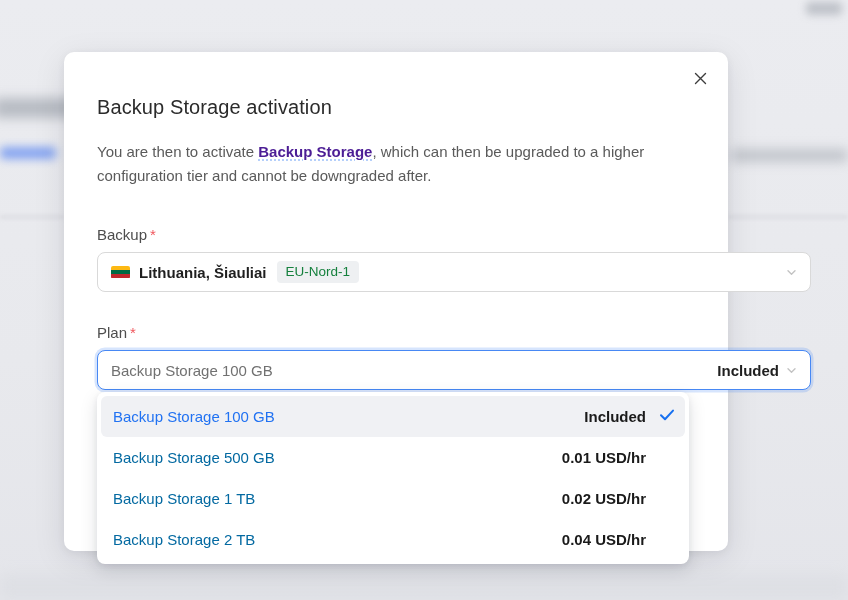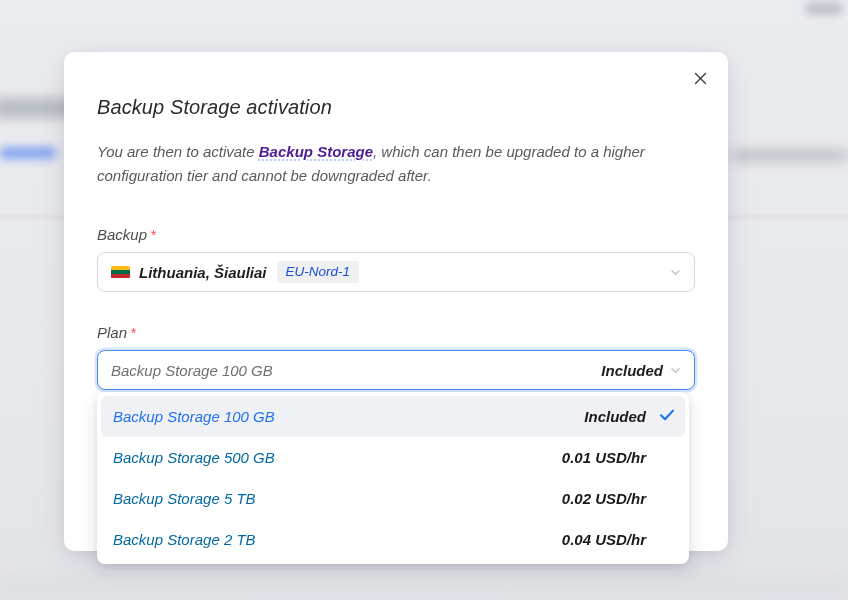--- a/index.html
+++ b/index.html
@@ -4,21 +4,20 @@
 <style>
   * { margin: 0; padding: 0; box-sizing: border-box; }
   html, body { width: 848px; height: 600px; overflow: hidden; }
   body { font-family: "Liberation Sans", sans-serif; }
 
   .stage {
     position: relative;
     width: 848px; height: 600px;
     background: linear-gradient(180deg, #ebecf0 0%, #e8e9ed 60%, #e4e5ea 100%);
     overflow: hidden;
-    font-style: italic;
   }
 
   
   .blur-blob { position: absolute; filter: blur(6px); border-radius: 4px; }
   .bg-heading-left   { left: -6px;  top: 98px;  width: 196px; height: 20px; background: #8f96a0; opacity: .55; }
   .bg-link-left      { left: 0px;   top: 147px; width: 56px;  height: 12px; background: #4d7df2; opacity: .65; filter: blur(5px); }
   .bg-text-right     { left: 731px; top: 149px; width: 117px; height: 13px; background: #9aa0a9; opacity: .5; }
   .bg-divider-left   { left: 0px;   top: 216px; width: 64px;  height: 2px;  background: #cfd1d7; opacity: .9; filter: blur(2px); }
   .bg-divider-right  { left: 728px; top: 216px; width: 120px; height: 2px;  background: #cfd1d7; opacity: .9; filter: blur(2px); }
   .bg-topright-btn   { left: 806px; top: 2px;   width: 36px;  height: 13px; background: #b3b7bf; opacity: .8; filter: blur(4px); }
@@ -72,21 +71,21 @@
     color: #4d4d4d;
     line-height: 20px;
   }
   .field-label .req { color: #f0565c; margin-left: 3px; }
   .label-region { margin-top: 37px; }
   .label-plan   { margin-top: 31px; }
 
   .select-box {
     margin-top: 7px;
     height: 40px;
-    width: 598px;
+    width: 714px;
     background: #fff;
     border: 1px solid #d9d9d9;
     border-radius: 8px;
     display: flex;
     align-items: center;
     padding: 0 12px 0 13px;
     cursor: pointer;
   }
   .select-box.focused {
     border: 1.5px solid #4788f4;
@@ -104,21 +103,21 @@
   .flag .s { display: block; width: 100%; height: 33.34%; }
 
   .region-value {
     font-size: 15px;
     font-weight: 700;
     color: #1f1f1f;
   }
   .region-badge {
     margin-left: 10px;
     background: #eef0f2;
-    color: #1d4ed8;
+    color: #15803d;
     font-size: 13.5px;
     line-height: 22px;
     padding: 0 9px;
     border-radius: 4px;
   }
 
   .plan-value {
     font-size: 15px;
     color: #717171;
   }
@@ -239,21 +238,21 @@
         <span class="check-slot">
           <span style="visibility: hidden;">
             <svg width="16" height="14" viewBox="0 0 16 14">
               <path d="M2 7.2 L6 11.2 L14 2.6" stroke="#1670f0" stroke-width="2" fill="none" stroke-linecap="round" stroke-linejoin="round"></path>
             </svg>
           </span>
         </span>
       </span>
     </div>
       <div class="option">
-      <span class="option-label">Backup Storage 5 TB</span>
+      <span class="option-label">Backup Storage 1 TB</span>
       <span class="option-right">
         <span class="option-price">0.02 USD/hr</span>
         <span class="check-slot">
           <span style="visibility: hidden;">
             <svg width="16" height="14" viewBox="0 0 16 14">
               <path d="M2 7.2 L6 11.2 L14 2.6" stroke="#1670f0" stroke-width="2" fill="none" stroke-linecap="round" stroke-linejoin="round"></path>
             </svg>
           </span>
         </span>
       </span>

